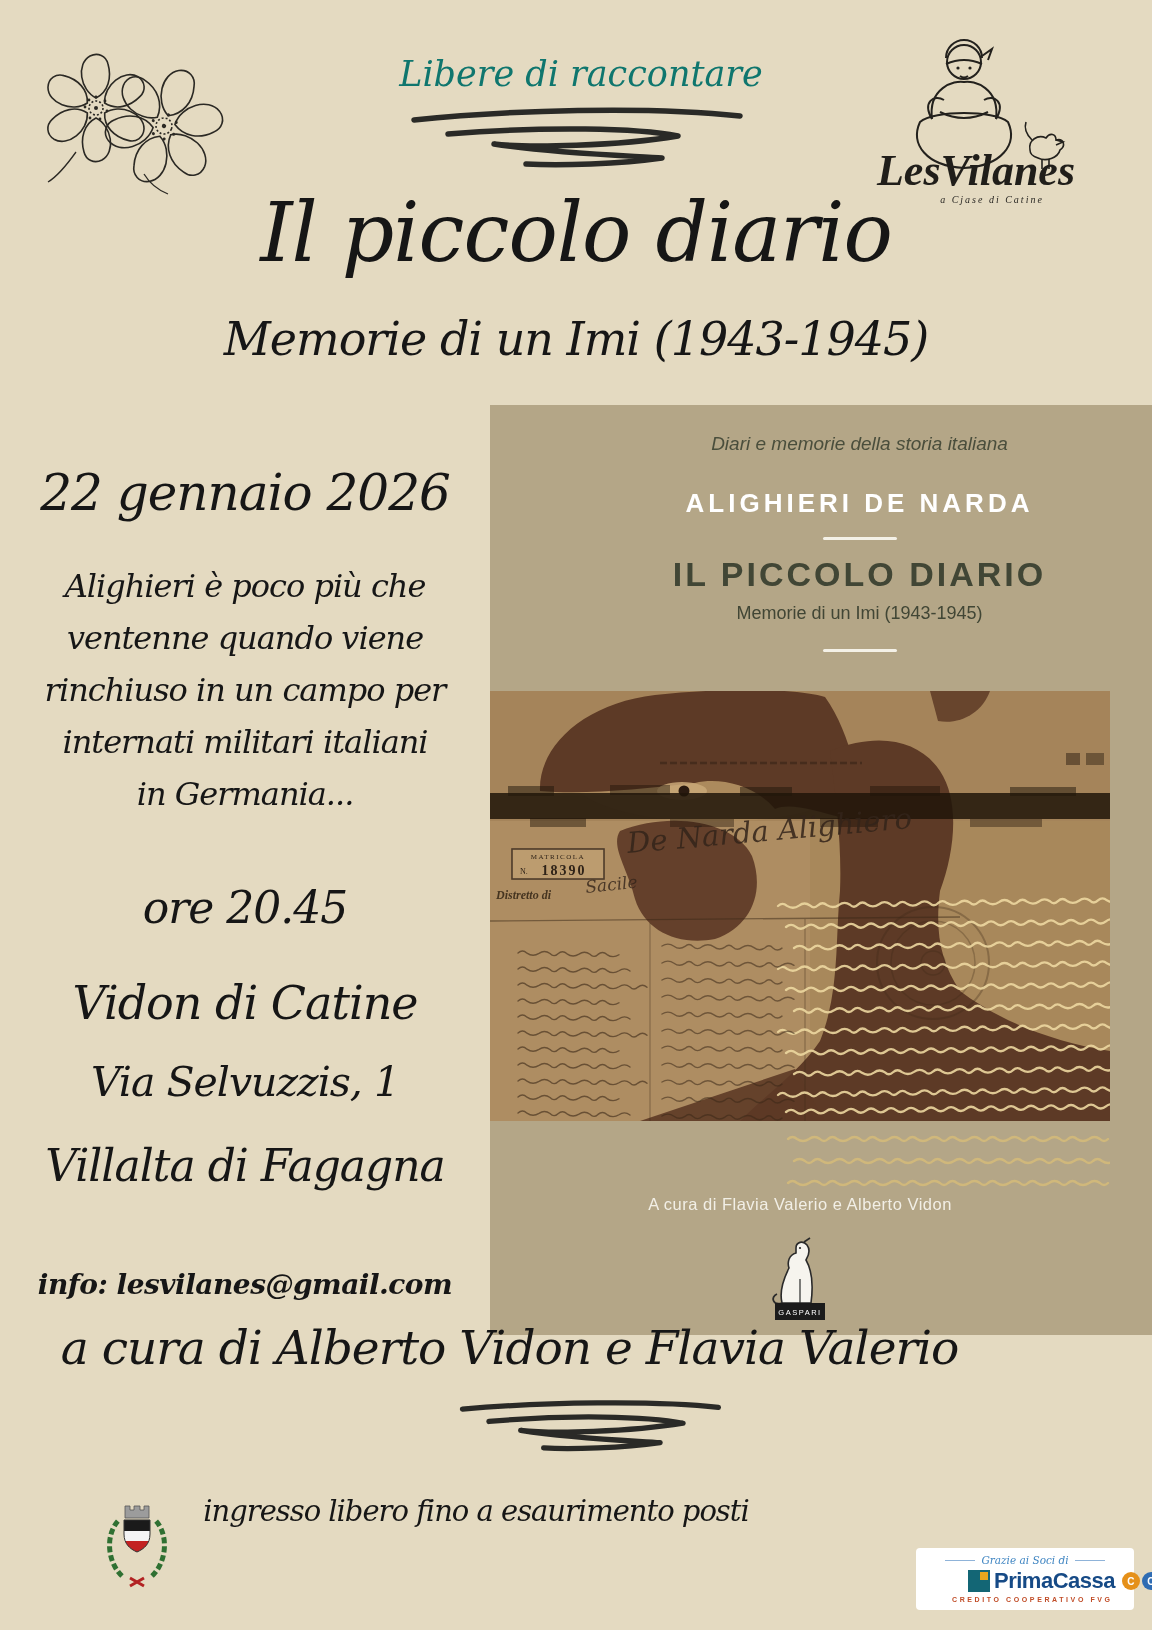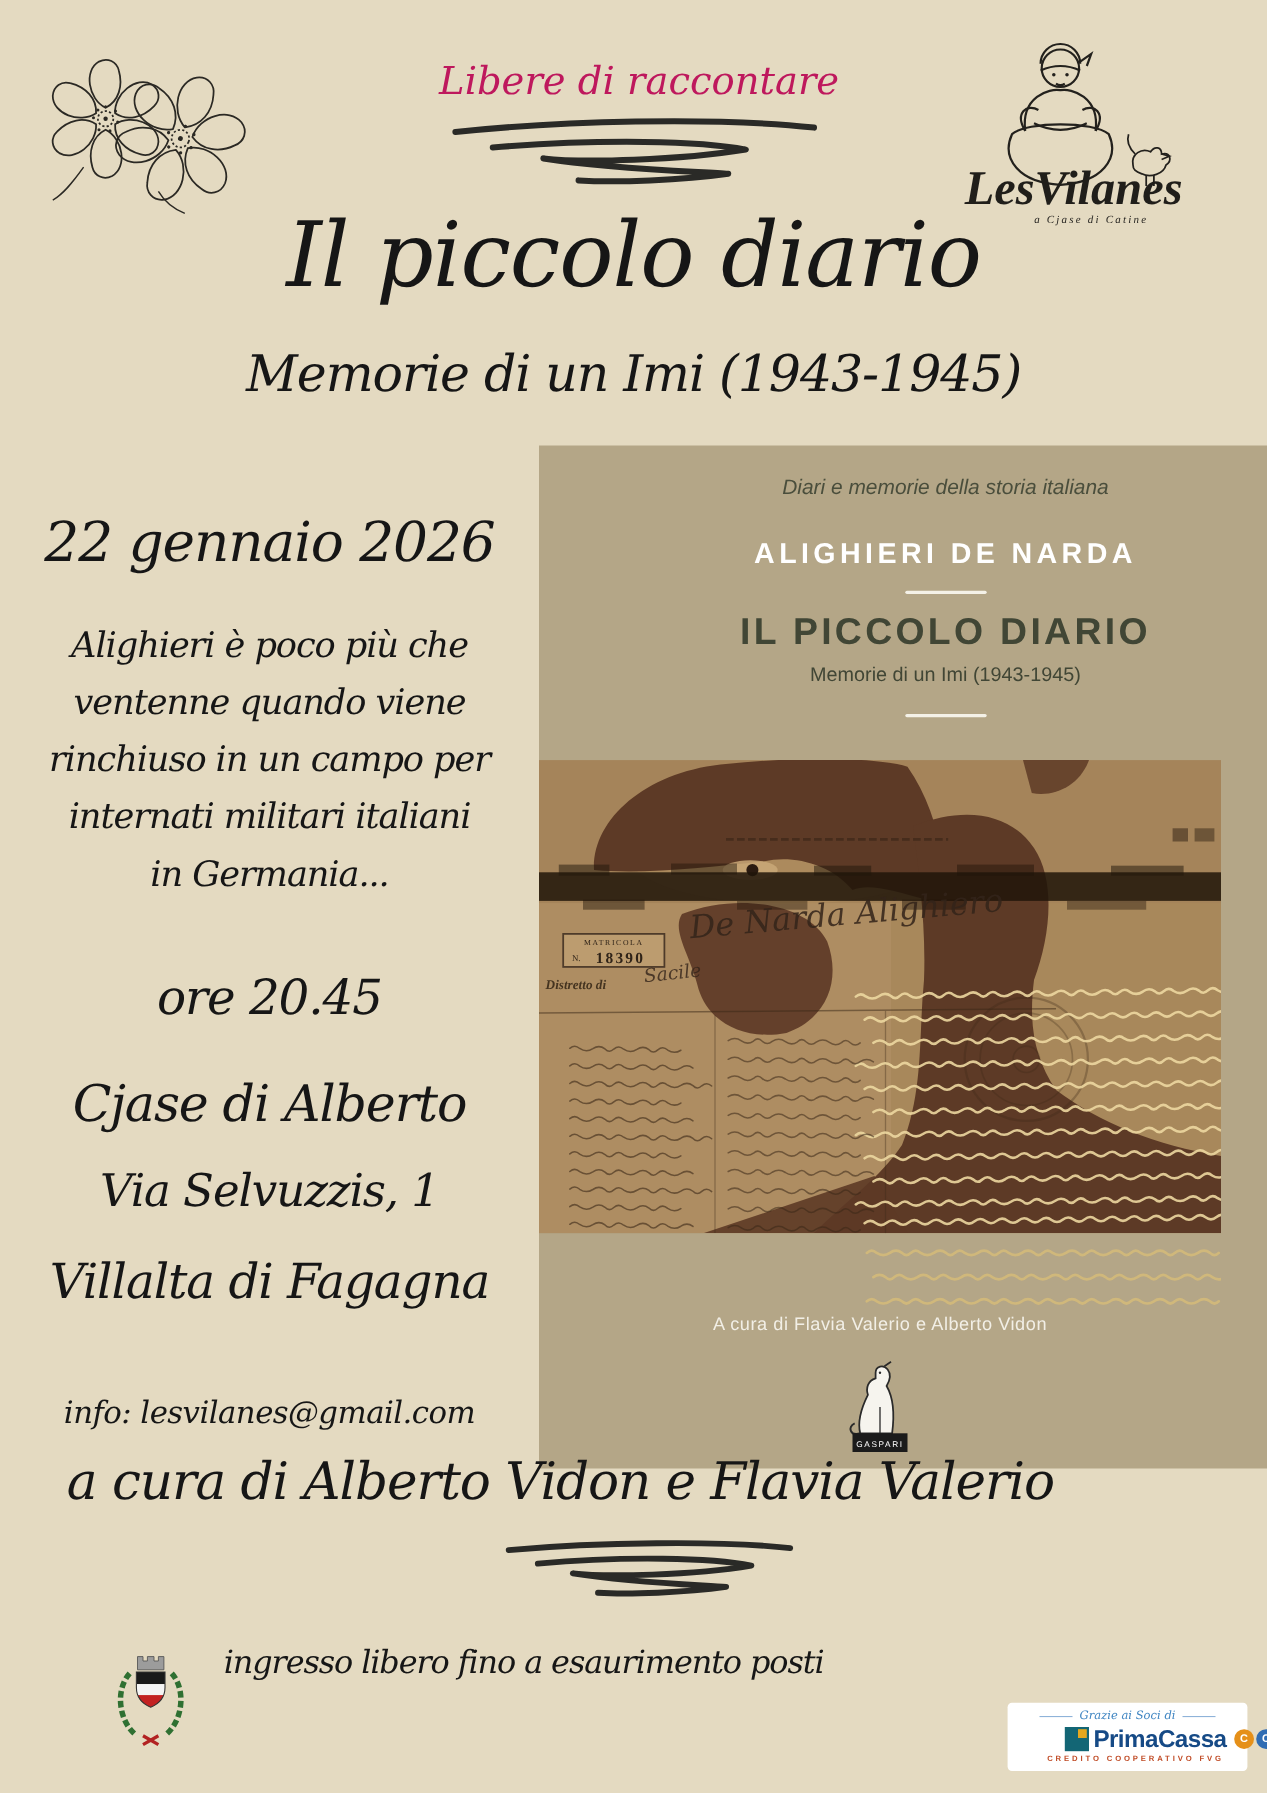--- a/index.html
+++ b/index.html
@@ -7,37 +7,37 @@
     position:relative; width:1152px; height:1630px;
     background:#e4dac1; overflow:hidden;
     font-family:"DejaVu Serif", serif; color:#1c1c1a;
   }
   .abs{position:absolute;}
   .script{font-style:italic; letter-spacing:-1px; color:#161616;}
   .center{text-align:center;}
 
   
   .flowers{left:24px; top:24px;}
-  .tagline{left:296px; top:54px; width:570px; font-size:35px; color:#be185d; font-style:italic; text-align:center; letter-spacing:0;}
+  .tagline{left:296px; top:54px; width:570px; font-size:35px; color:#0f766e; font-style:italic; text-align:center; letter-spacing:0;}
   .scribble-top{left:408px; top:106px;}
   .lv-logo{left:842px; top:22px;}
 
   
   .main-title{left:0; top:186px; width:1152px; font-size:82px; line-height:1.15;}
   .main-subtitle{left:0; top:312px; width:1152px; font-size:46px;}
 
   
   .leftcol{left:28px; width:434px; text-align:center;}
   .ev-date{top:464px; font-size:50px;}
   .ev-desc{top:560px; font-size:32px; line-height:52px;}
   .ev-time{top:882px; font-size:44px;}
   .ev-venue{top:976px; font-size:46px;}
   .ev-address{top:1058px; font-size:41px;}
   .ev-town{top:1140px; font-size:44px;}
-  .ev-info{top:1268px; font-size:28px; letter-spacing:-0.5px;}
+  .ev-info{top:1268px; font-size:28px; letter-spacing:-0.5px;font-weight:bold;}
 
   
   .cover{left:490px; top:405px; width:739px; height:930px; background:#b4a687;
          font-family:"Liberation Sans", sans-serif; text-align:center;}
   .cover-series{margin-top:28px; font-size:19px; font-style:italic; color:#4a4e3c;}
   .cover-author{margin-top:33px; font-size:26px; font-weight:bold; letter-spacing:4px; color:#ffffff;}
   .cover-rule{width:74px; height:3px; background:#f4f1e7; margin:18px auto 0 auto; border-radius:2px;}
   .cover-title{margin-top:15px; font-size:34px; font-weight:800; letter-spacing:3px; color:#414635;}
   .cover-subtitle{margin-top:9px; font-size:18px; color:#414635;}
   .cover-rule2{margin-top:25px;}
@@ -178,21 +178,21 @@
 
   <div class="abs script leftcol ev-date">22 gennaio 2026</div>
   <div class="abs script leftcol ev-desc">
     <div>Alighieri è poco più che</div>
     <div>ventenne quando viene</div>
     <div>rinchiuso in un campo per</div>
     <div>internati militari italiani</div>
     <div>in Germania...</div>
   </div>
   <div class="abs script leftcol ev-time">ore 20.45</div>
-  <div class="abs script leftcol ev-venue">Cjase di Alberto</div>
+  <div class="abs script leftcol ev-venue">Vidon di Catine</div>
   <div class="abs script leftcol ev-address">Via Selvuzzis, 1</div>
   <div class="abs script leftcol ev-town">Villalta di Fagagna</div>
   <div class="abs script leftcol ev-info">info: lesvilanes@gmail.com</div>
 
   <section class="abs cover">
     <div class="cover-series">Diari e memorie della storia italiana</div>
     <div class="cover-author">ALIGHIERI DE NARDA</div>
     <div class="cover-rule"></div>
     <div class="cover-title">IL PICCOLO DIARIO</div>
     <div class="cover-subtitle">Memorie di un Imi (1943-1945)</div>

